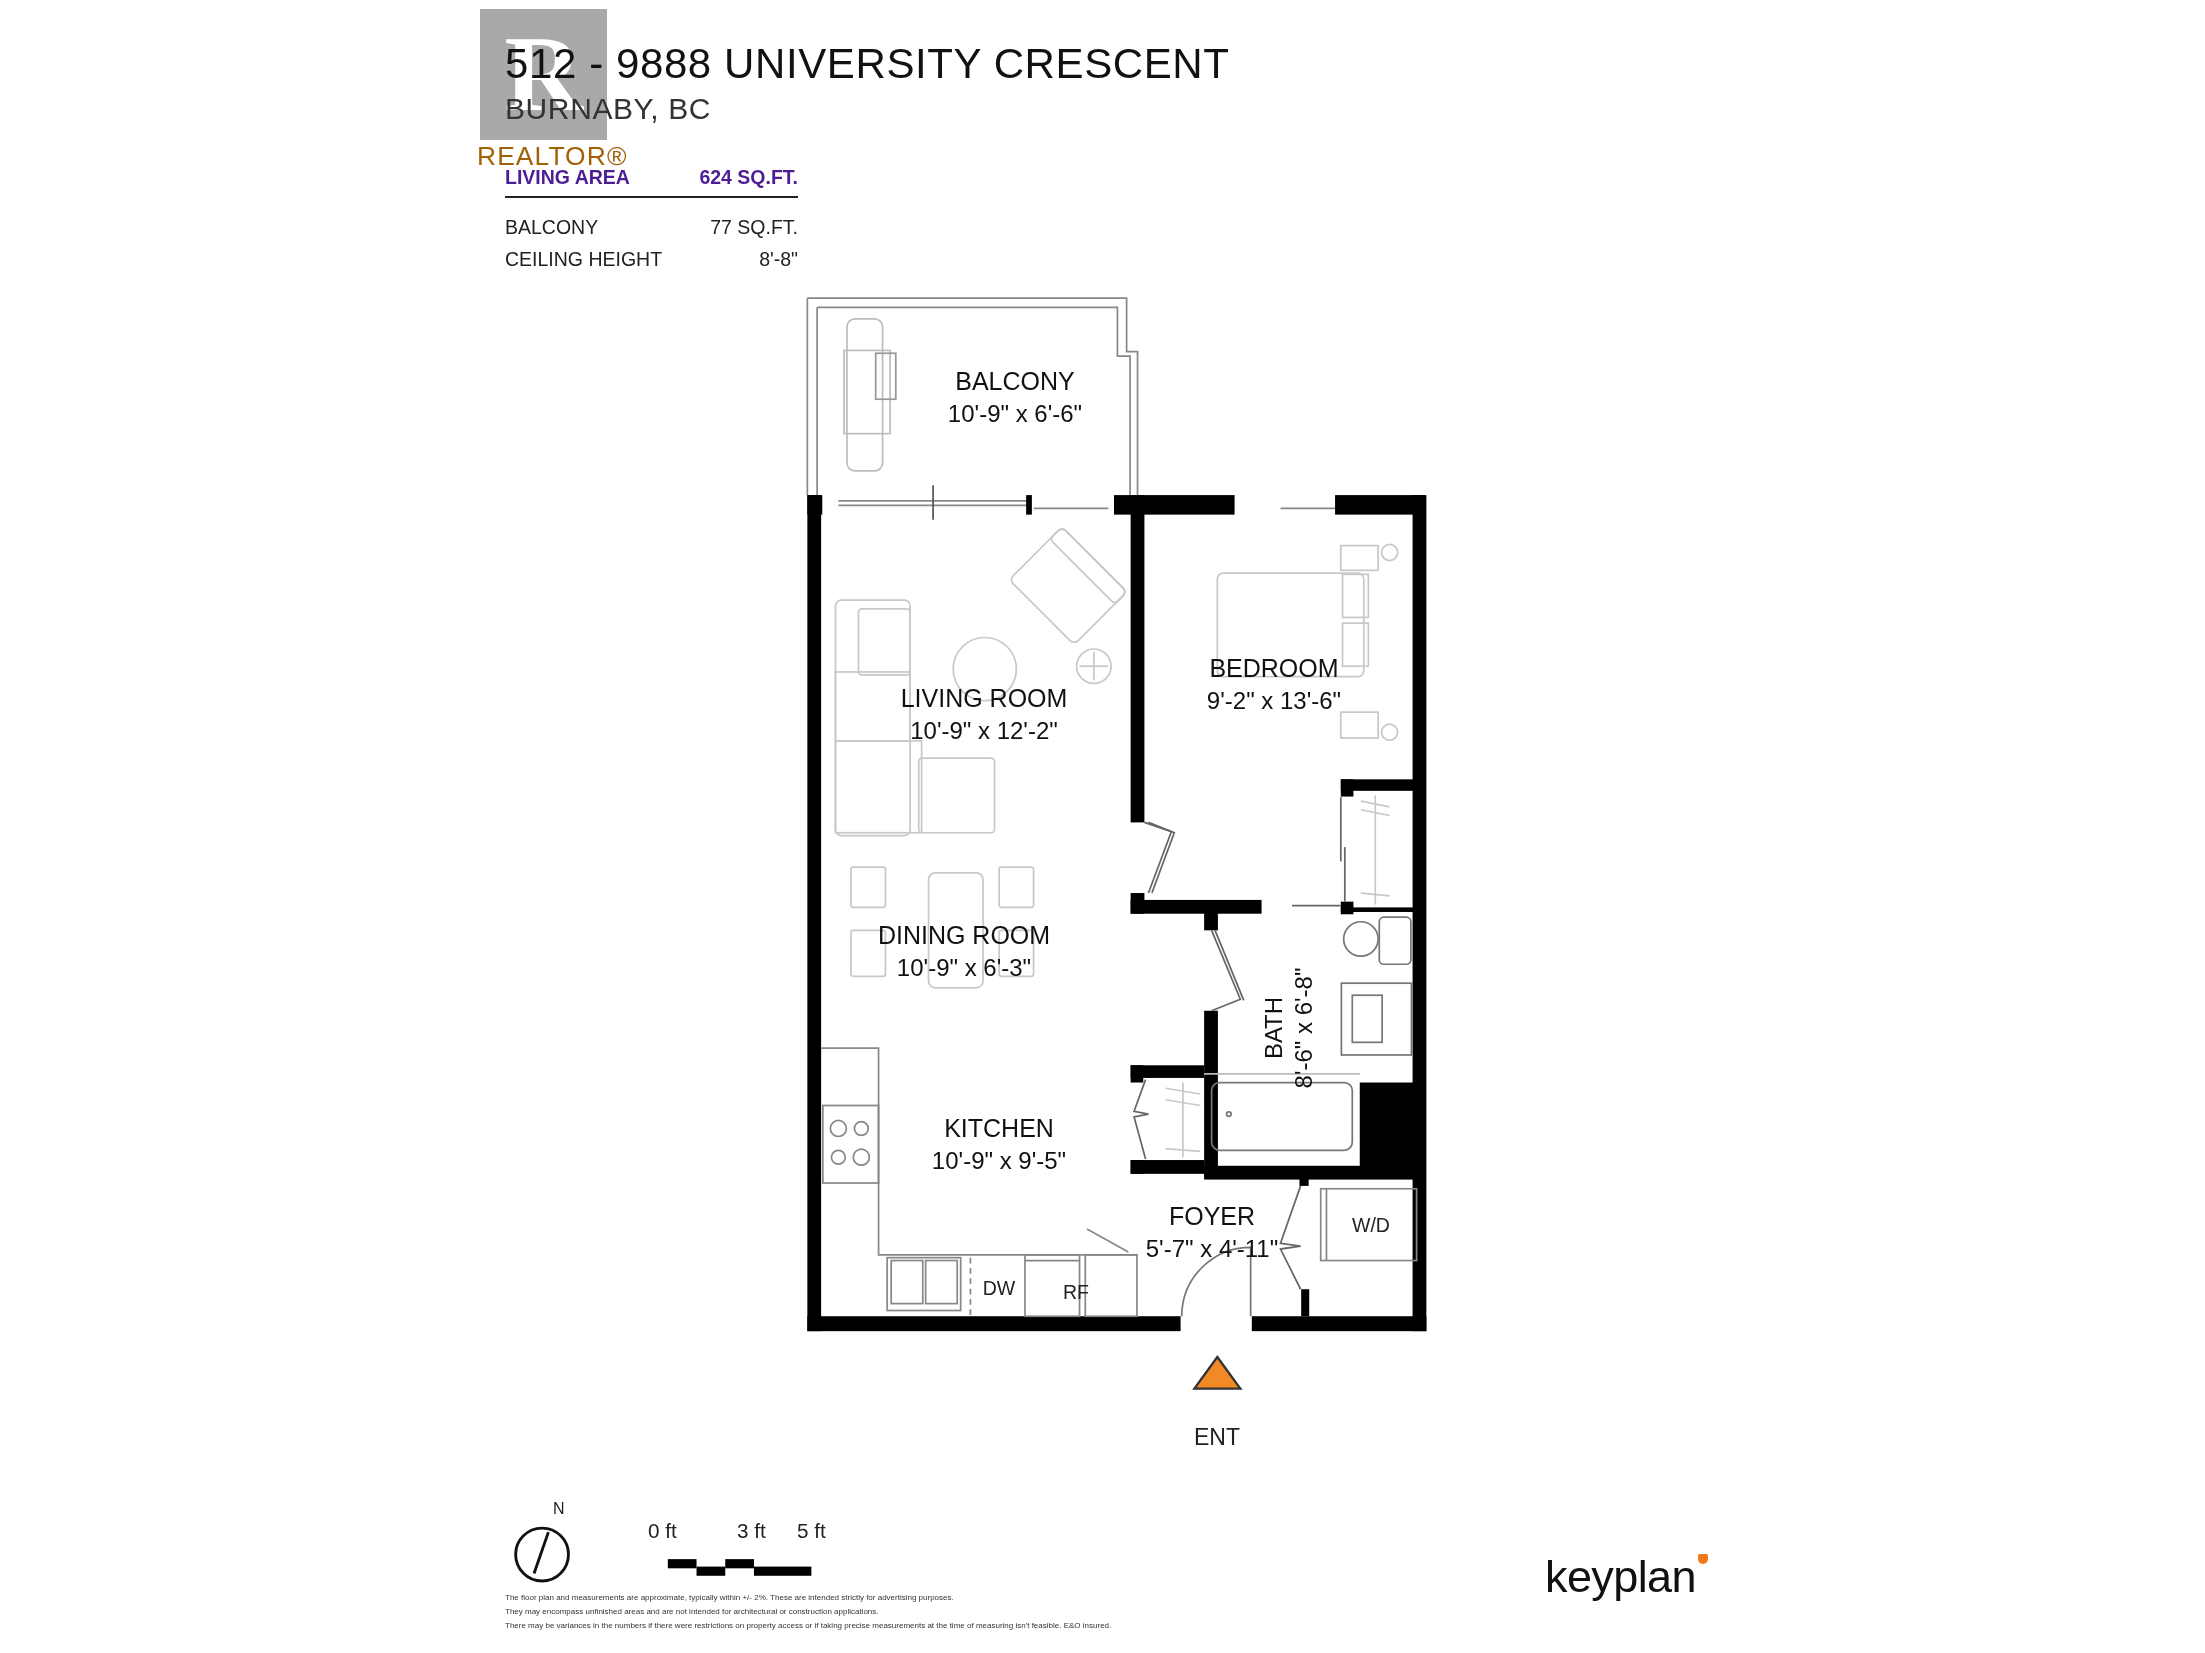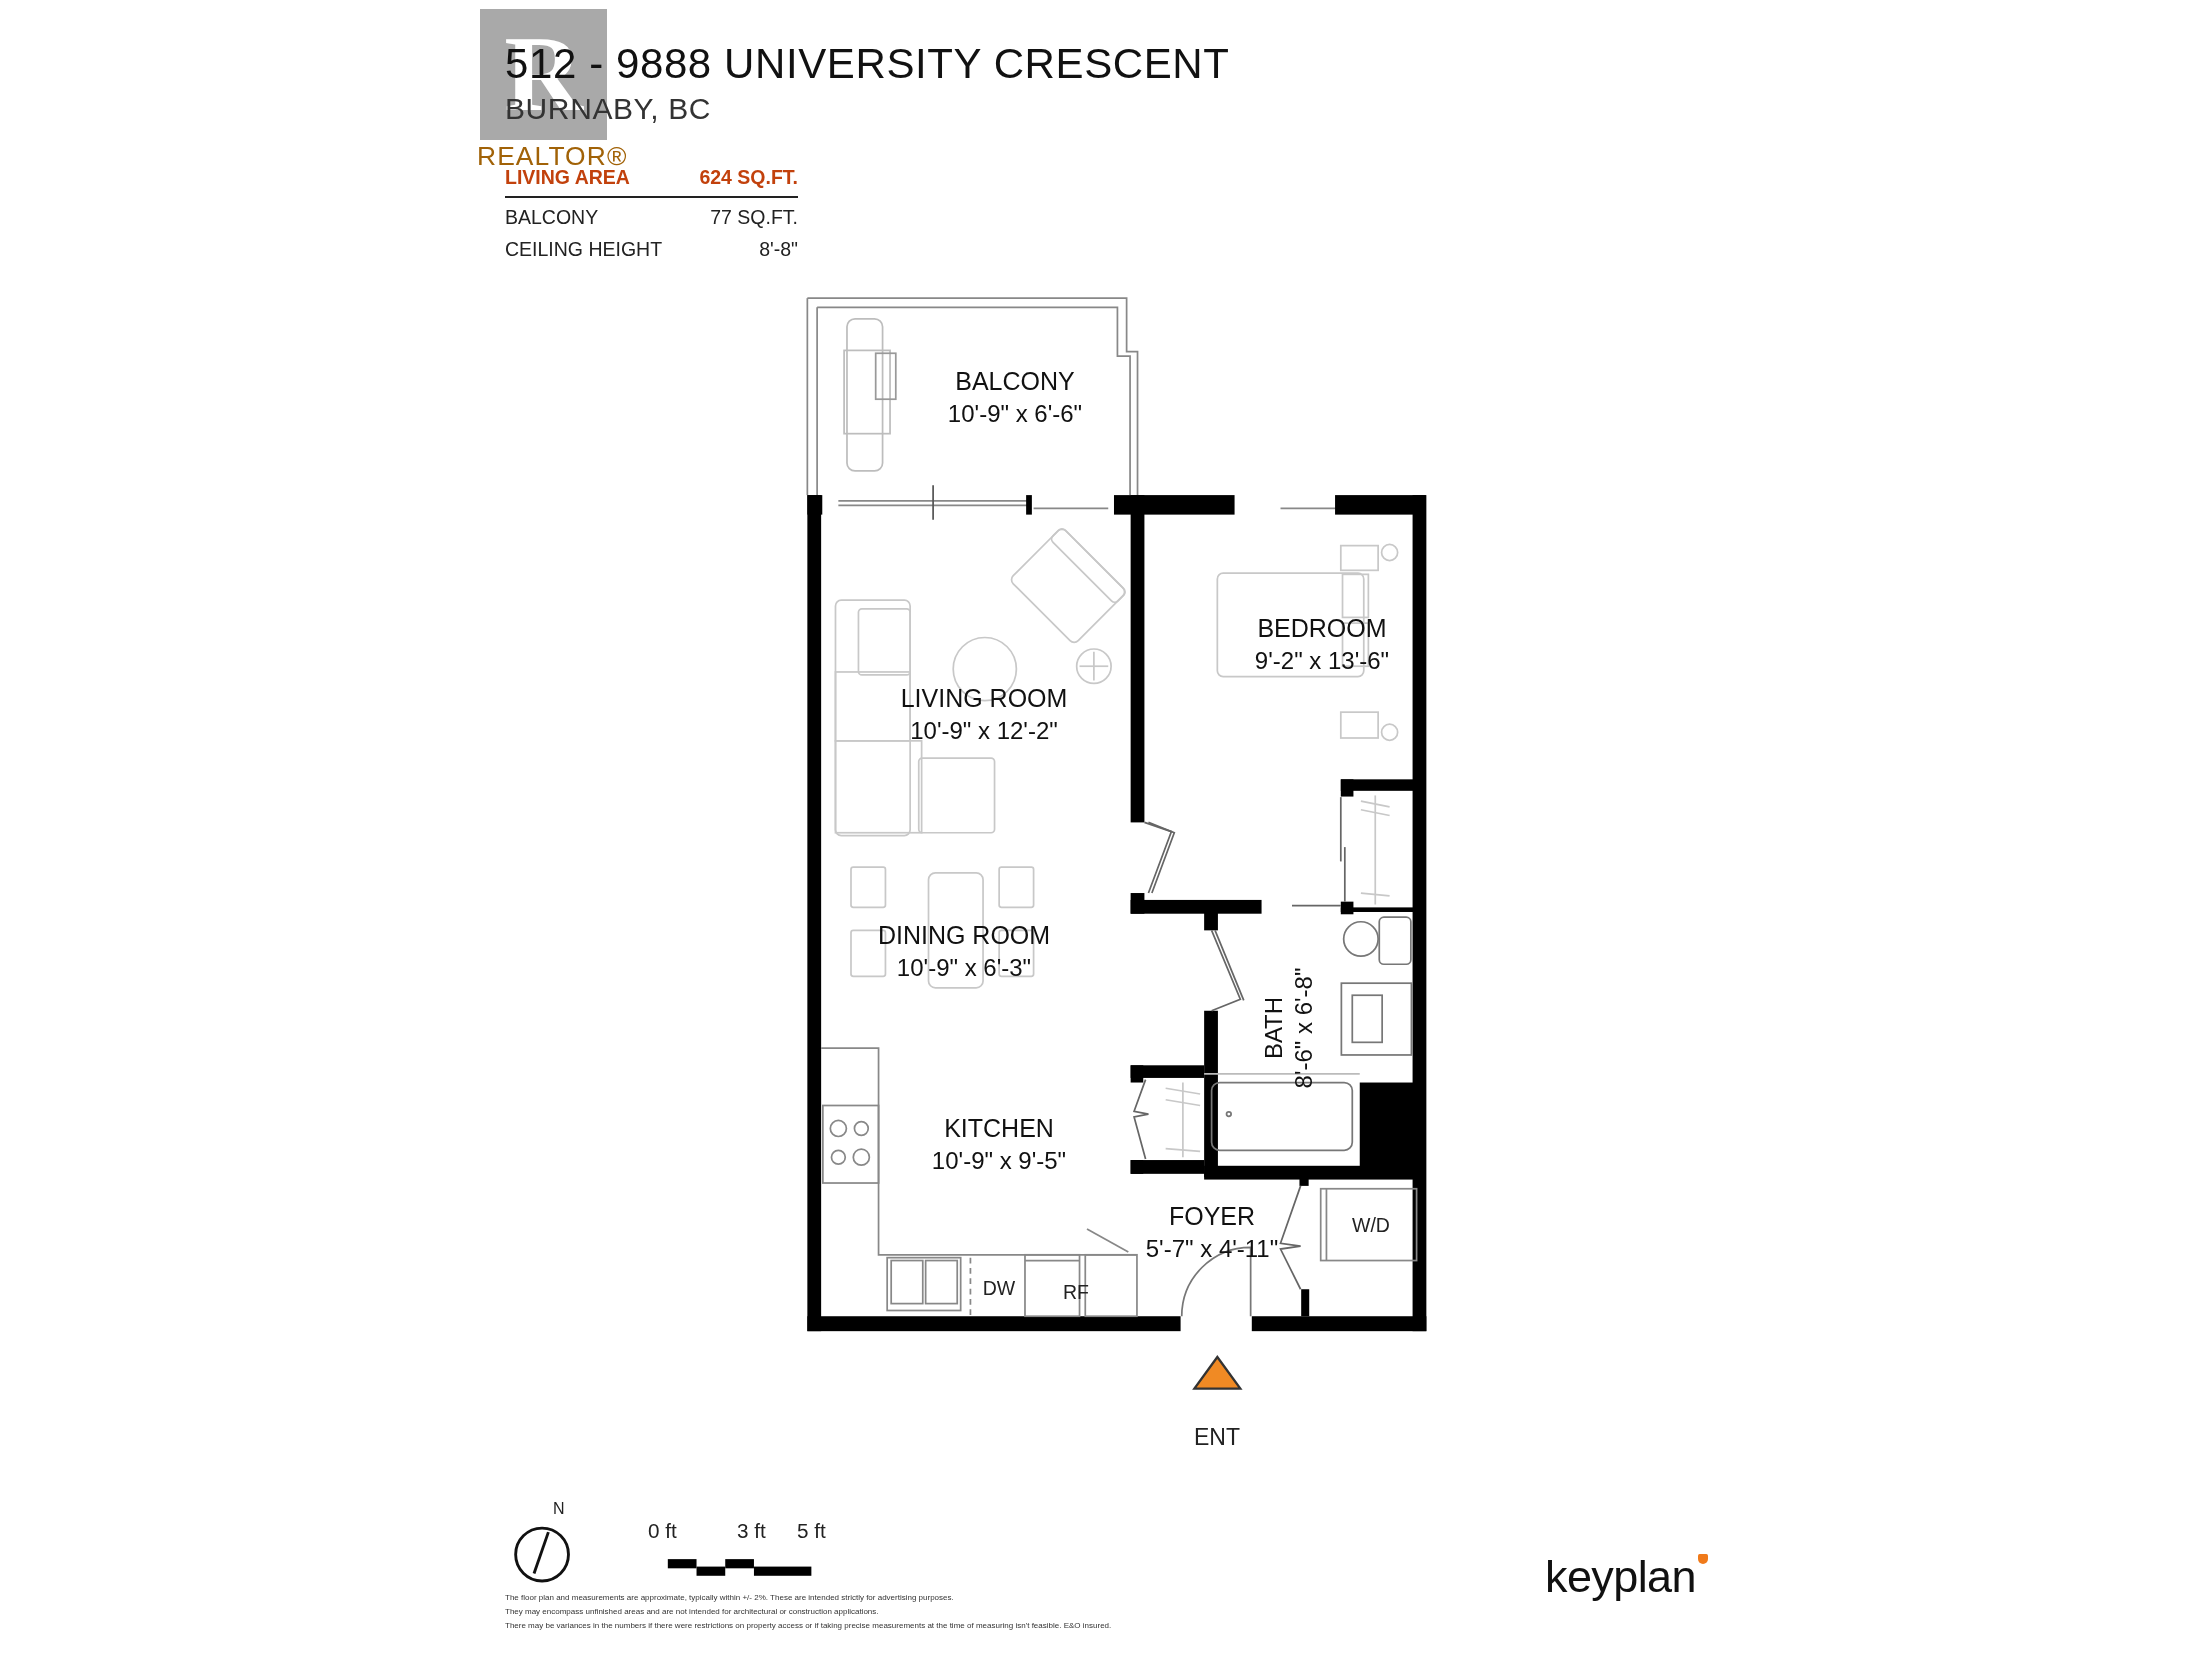--- a/index.html
+++ b/index.html
@@ -5,21 +5,21 @@
   html, body { margin:0; padding:0; background:#ffffff; }
   body { width:2205px; height:1654px; position:relative; overflow:hidden; font-family:"Liberation Sans", "DejaVu Sans", sans-serif; color:#111; }
   .abs { position:absolute; }
   .title { left:505px; top:40px; font-size:42px; font-weight:400; letter-spacing:0.6px; color:#111; white-space:nowrap; }
   .subtitle { left:505px; top:92px; font-size:30px; color:#333; letter-spacing:0.6px; }
   .realtor-box { left:480px; top:9.2px; width:127px; height:131px; background:#9a9a9a; opacity:0.85; }
   .realtor-r { left:493px; top:23px; width:101px; height:101px; color:#fff; font-size:109px; line-height:101px; text-align:center; font-weight:700; font-family:"Liberation Serif", serif; }
   .realtor-word { left:477px; top:141px; font-size:26.4px; color:#a16207; letter-spacing:1.1px; }
   .stats { left:505px; top:164px; width:293px; font-size:19.5px; color:#222; }
   .stats .row { display:flex; justify-content:space-between; height:32px; align-items:center; }
-  .stats .row.head { font-weight:700; color:#c2410c; border-bottom:2.3px solid #222; margin-bottom:3px; padding-bottom:5.7px; height:26.4px; }
+  .stats .row.head { font-weight:700; color:#4c1d95; border-bottom:2.3px solid #222; margin-bottom:13px; padding-bottom:5.7px; height:26.4px; }
   .plan { left:0; top:0; }
   .room-label { position:absolute; text-align:center; white-space:nowrap; font-size:25px; color:#111; line-height:1.3; transform:translateX(-50%); }
   .room-label .dim { font-size:24px; }
   .bath-label { position:absolute; transform-origin:center; transform:translate(-50%,-50%) rotate(-90deg); text-align:center; font-size:24px; line-height:1.25; white-space:nowrap; }
   .small-label { position:absolute; font-size:19.5px; color:#222; transform:translate(-50%,-50%); }
   .ent-label { left:1217px; top:1393px; font-size:23px; color:#222; transform:translateX(-50%);margin-top:31px; }
   .north-label { left:553px; top:1500px; font-size:16px; color:#222; }
   .scale-label { position:absolute; top:1519px; font-size:20.7px; color:#222; }
   .disclaimer { left:505px; top:1591px; font-size:8px; color:#333; line-height:13.8px; }
   .keyplan { left:1545px; top:1551px; font-size:45px; color:#111; font-family:"Liberation Sans", sans-serif; letter-spacing:-0.6px; }
@@ -226,21 +226,21 @@
 </svg>
 
 <div class="room-label" style="left:1015px; top:365px;">
   <div>BALCONY</div>
   <div class="dim">10'-9" x 6'-6"</div>
 </div>
 <div class="room-label" style="left:984px; top:682px;">
   <div>LIVING ROOM</div>
   <div class="dim">10'-9" x 12'-2"</div>
 </div>
-<div class="room-label" style="left:1274px; top:612px;margin-left:48px;">
+<div class="room-label" style="left:1274px; top:652px;">
   <div>BEDROOM</div>
   <div class="dim">9'-2" x 13'-6"</div>
 </div>
 <div class="room-label" style="left:964px; top:887px;margin-top:32px;">
   <div>DINING ROOM</div>
   <div class="dim">10'-9" x 6'-3"</div>
 </div>
 <div class="bath-label" style="left:1289px; top:1028px;">
   <div>BATH</div>
   <div>8'-6" x 6'-8"</div>

